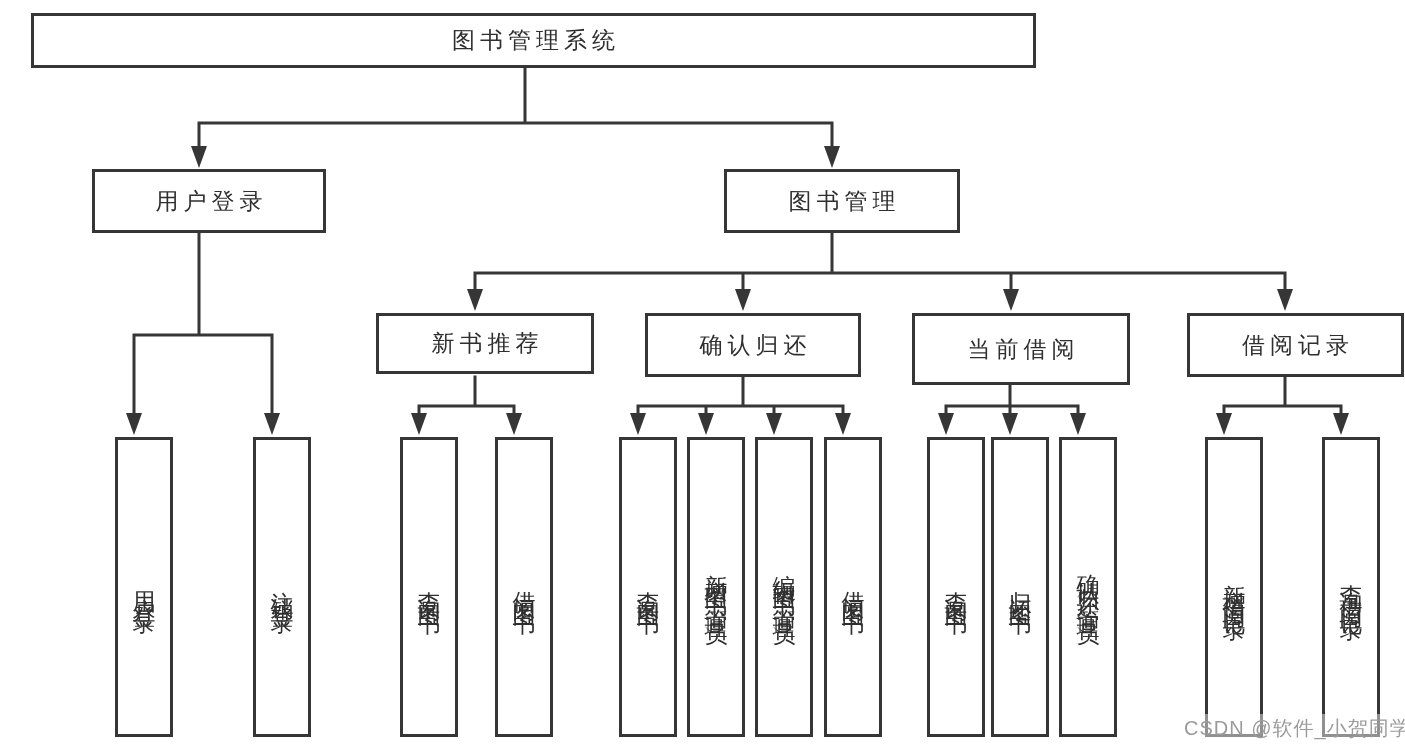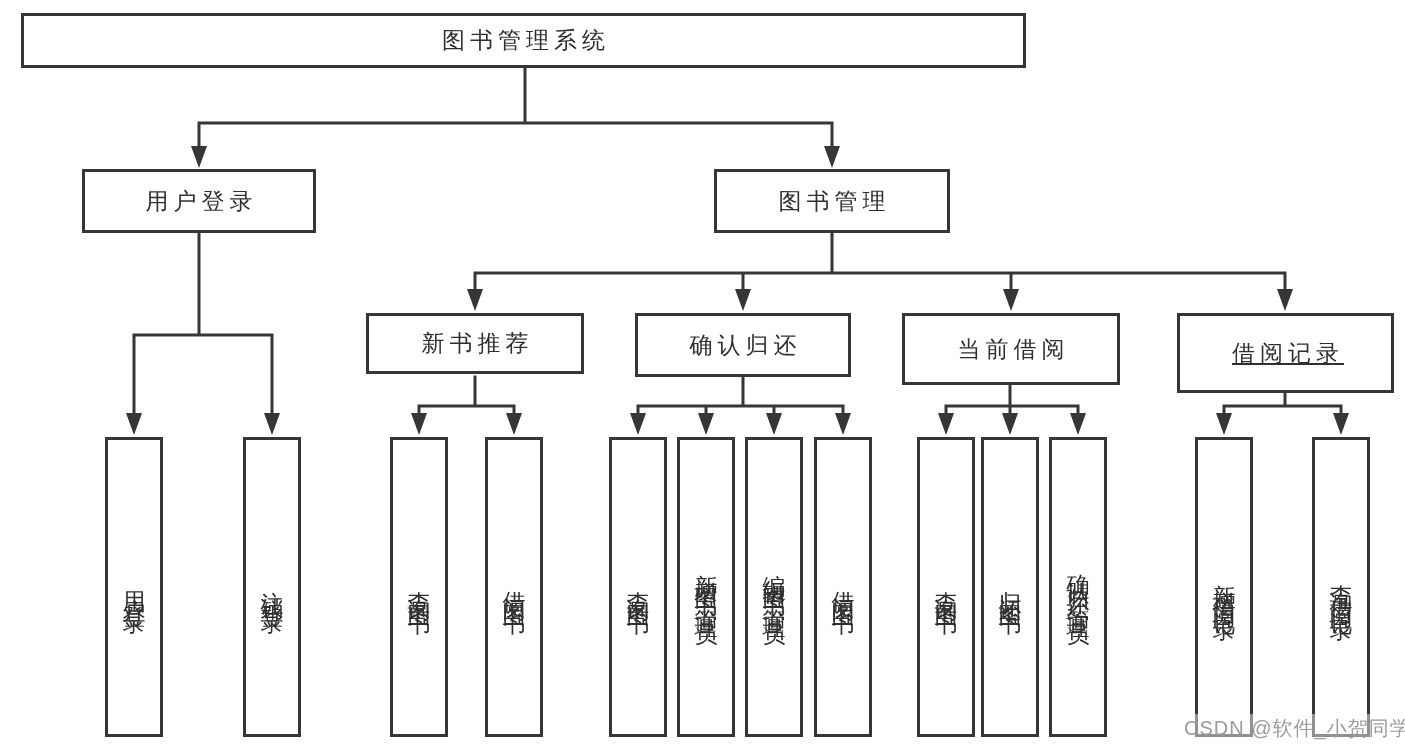--- a/index.html
+++ b/index.html
@@ -3,21 +3,21 @@
 <meta charset="utf-8">
 <style>
   html,body{margin:0;padding:0;background:#ffffff;}
   body{font-family:"Liberation Sans","DejaVu Sans",sans-serif;}
   .canvas{position:relative;width:1405px;height:747px;background:#ffffff;overflow:hidden;}
   .wires{position:absolute;left:0;top:0;z-index:0;}
   .box{
     position:absolute;z-index:1;box-sizing:border-box;
     background:#ffffff;border:3px solid #363636;color:#2f2f2f;
     display:flex;align-items:center;justify-content:center;
-    font-size:23px;line-height:1;
+    font-size:23px;line-height:1;margin-left:10px;
   }
   .h{letter-spacing:5px;padding-left:5px;white-space:nowrap;}
   .v .vt{
     writing-mode:vertical-lr;text-orientation:mixed;
     letter-spacing:7px;white-space:nowrap;
   }
   .watermark{
     position:absolute;z-index:2;left:1181px;top:714px;
     color:#9b9b9b;font-size:20px;letter-spacing:1px;white-space:nowrap;
     background:rgba(255,255,255,0.45);padding:1px 3px;
@@ -69,21 +69,21 @@
   </svg>
 
   <div class="box h" style="left:21px;top:13px;width:1005px;height:55px;">图书管理系统</div>
 
   <div class="box h" style="left:82px;top:169px;width:234px;height:64px;">用户登录</div>
   <div class="box h" style="left:714px;top:169px;width:236px;height:64px;text-align:center;">图书管理</div>
 
   <div class="box h" style="left:366px;top:313px;width:218px;height:61px;">新书推荐</div>
   <div class="box h" style="left:635px;top:313px;width:216px;height:64px;">确认归还</div>
   <div class="box h" style="left:902px;top:313px;width:218px;height:72px;">当前借阅</div>
-  <div class="box h" style="left:1177px;top:313px;width:217px;height:80px;text-decoration:underline;">借阅记录</div>
+  <div class="box h" style="left:1177px;top:313px;width:217px;height:64px;">借阅记录</div>
 
   <div class="box v" style="left:105px;top:437px;width:58px;height:300px;">
     <span class="vt">用户登录</span>
   </div>
   <div class="box v" style="left:243px;top:437px;width:58px;height:300px;">
     <span class="vt">注销登录</span>
   </div>
 
   <div class="box v" style="left:390px;top:437px;width:58px;height:300px;">
     <span class="vt">查询图书</span>

